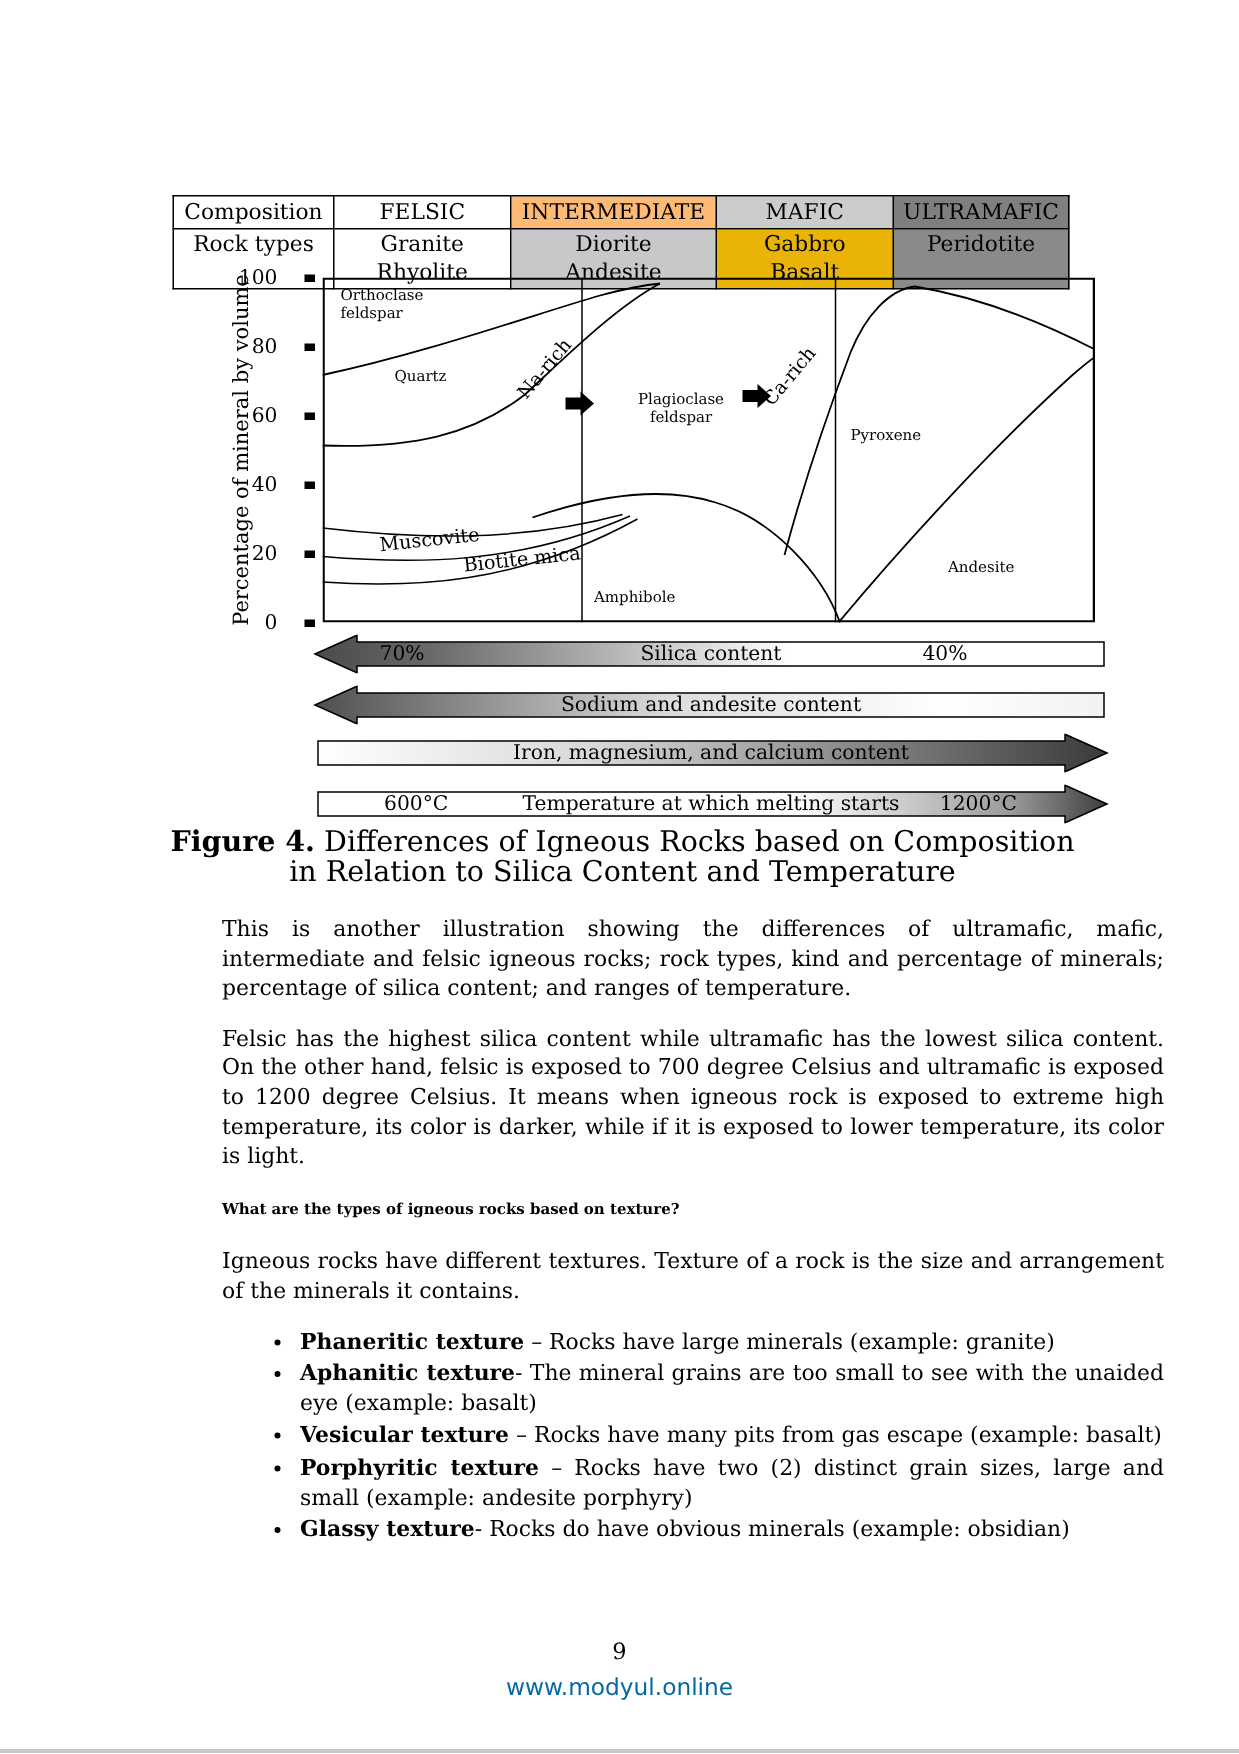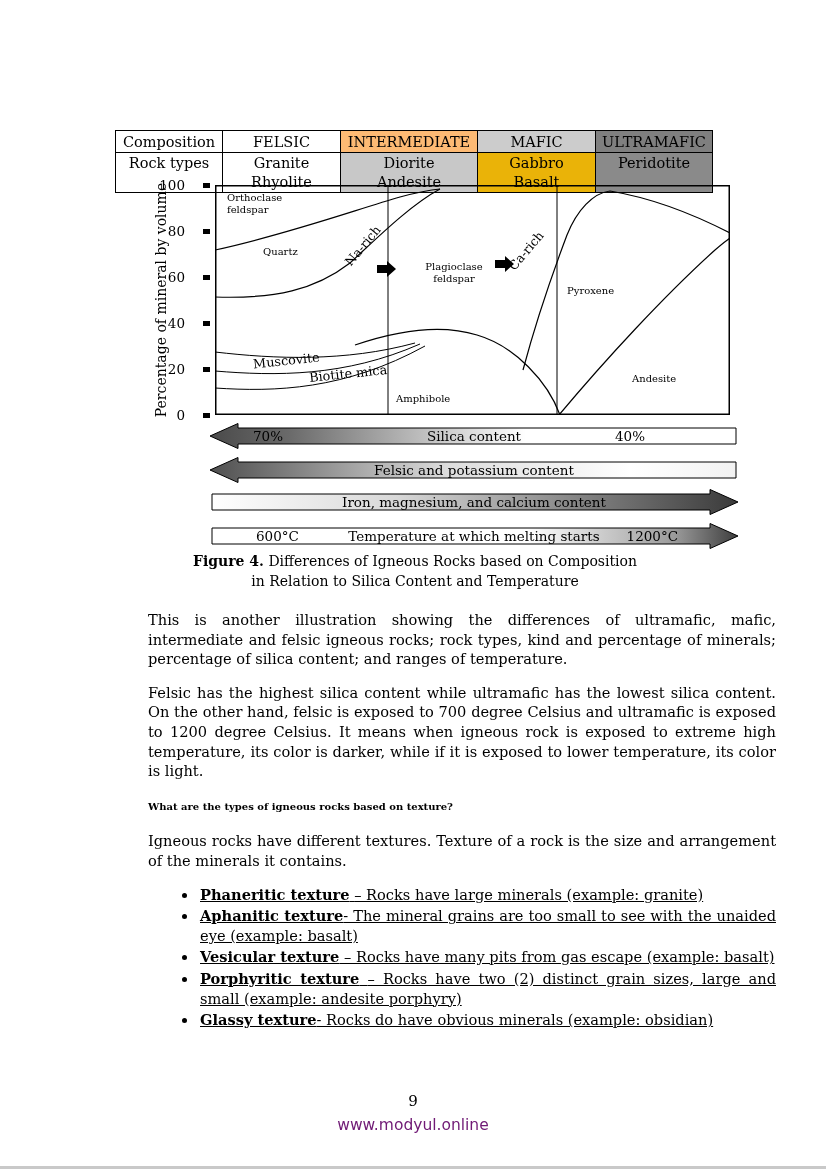--- a/index.html
+++ b/index.html
@@ -20,31 +20,31 @@
   .ytick{position:absolute;left:50px;width:60px;display:flex;justify-content:flex-end;
          align-items:center;gap:18px;font-size:13.5px;line-height:16px;}
   .ytick .sq{width:7px;height:5px;background:#000;flex:0 0 auto;}
   .plot{position:absolute;left:115px;top:2px;width:515px;height:230px;}
   .plot-label{position:absolute;font-size:10px;line-height:1.22;white-space:pre-line;}
   .rot{transform:rotate(-50deg);font-size:12.5px;}
   .rot7{transform:rotate(-6deg);}
   .arrow-row{position:absolute;left:108px;width:532px;height:26px;}
   .arrow-labels span{position:absolute;top:5px;font-size:13.5px;line-height:16px;}
   .al-center{left:0;right:0;text-align:center;}
-  .caption{position:absolute;left:0;right:0;top:368px;text-align:center;font-size:14px;line-height:20px;}
+  .caption{position:absolute;left:0;right:0;top:368px;text-align:center;font-size:19px;line-height:20px;}
   
   .bodytext{position:absolute;left:100px;top:610px;width:628px;font-size:14.6px;
             line-height:19.6px;text-align:justify;margin-left:48px;}
   .bodytext p{margin:0 0 14px 0;}
   .bodytext h3{font-size:10px;margin:16px 0 15px 0;text-align:left;}
   .bodytext ul{margin:12px 0 0 0;padding-left:50px;}
-  .bodytext li{margin-bottom:2px;padding-left:2px;text-decoration:underline;}
+  .bodytext li{margin-bottom:2px;padding-left:2px;}
   .footer-num{position:absolute;left:0;right:0;top:1092px;text-align:center;font-size:15px;}
   .watermark{position:absolute;left:0;right:0;top:1116px;text-align:center;font-size:15.5px;
-             color:#701a75;font-family:"DejaVu Sans","Liberation Sans",sans-serif;}
+             color:#0369a1;font-family:"DejaVu Sans","Liberation Sans",sans-serif;}
   .bottom-strip{position:absolute;left:0;bottom:0;width:100%;height:3px;background:#c9c9c9;}
 </style>
 </head>
 <body>
 
 <div class="page">
 
   <table class="comp-table">
     <colgroup>
       <col style="width:107px">
@@ -162,21 +162,21 @@
           <linearGradient id="g-sodium" x1="0" y1="0" x2="1" y2="0">
             <stop offset="0" stop-color="#4f4f4f"></stop>
               <stop offset="0.45" stop-color="#dcdcdc"></stop>
             <stop offset="0.8" stop-color="#ffffff"></stop>
               <stop offset="1" stop-color="#f2f2f2"></stop>
           </linearGradient>
         </defs>
         <polygon points="2,13 30,0.5 30,5 528,5 528,21 30,21 30,25.5" fill="url(#g-sodium)" stroke="#000" stroke-width="1"></polygon>
       </svg>
       <div class="arrow-labels">
-        <span class="al-center">Felsic and potassium content</span>
+        <span class="al-center">Sodium and andesite content</span>
       </div>
     </div>
 
     <div class="arrow-row" style="top:306px">
       <svg width="532" height="26" viewBox="0 0 532 26">
         <defs>
           <linearGradient id="g-iron" x1="0" y1="0" x2="1" y2="0">
             <stop offset="0" stop-color="#ffffff"></stop>
               <stop offset="0.35" stop-color="#d8d8d8"></stop>
             <stop offset="1" stop-color="#3a3a3a"></stop>

